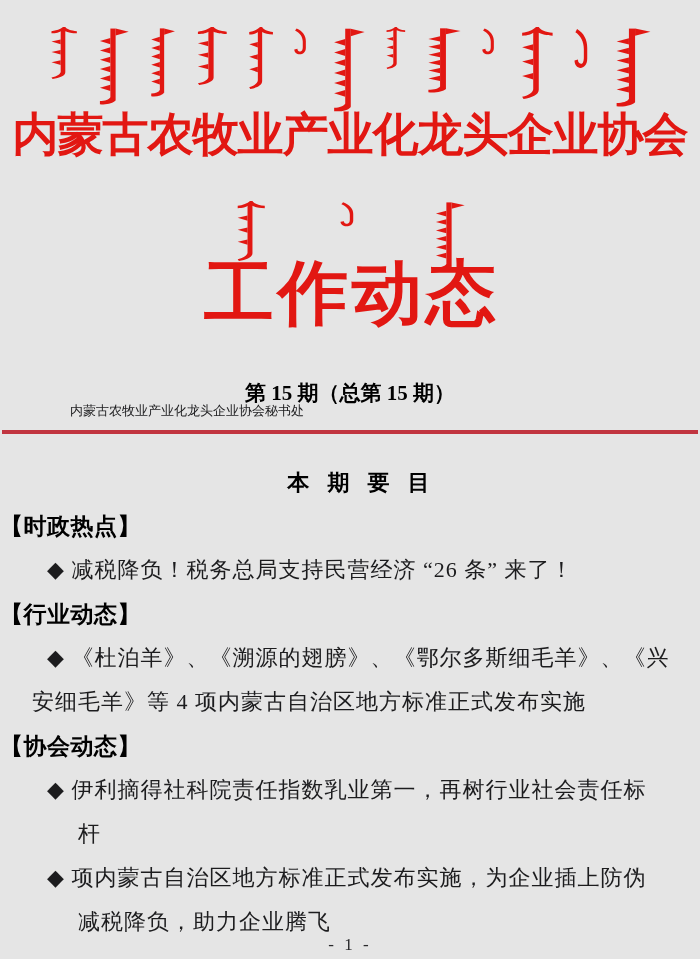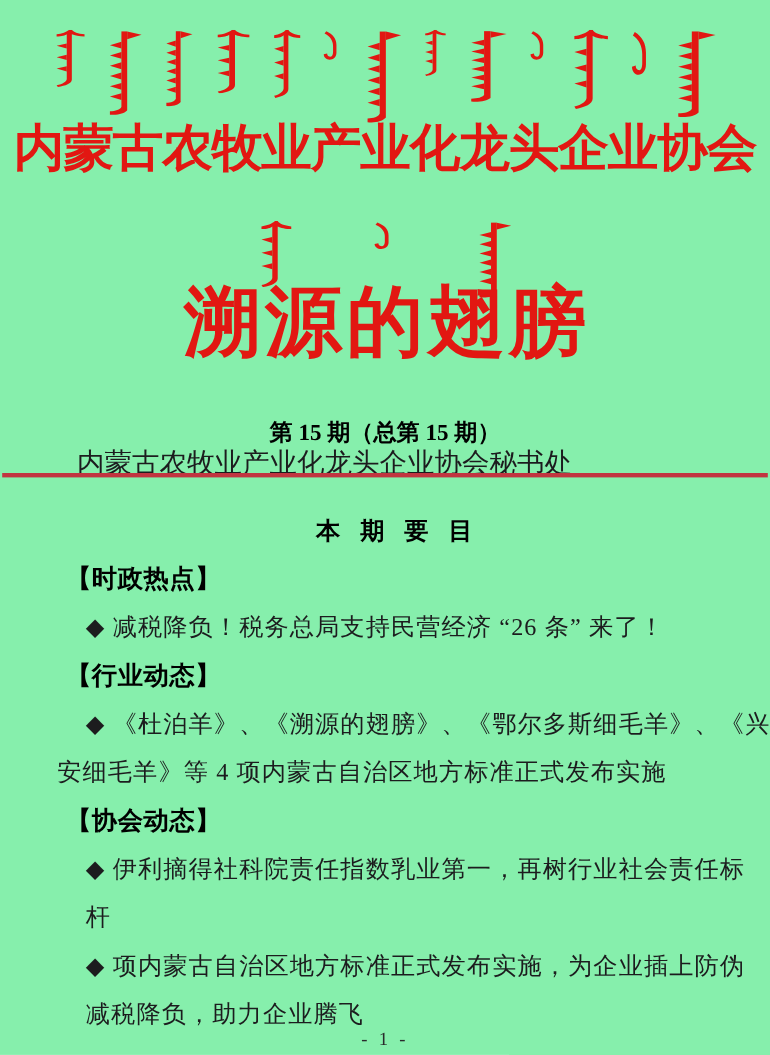--- a/index.html
+++ b/index.html
@@ -4,21 +4,21 @@
 <style>
   :root{
     --red:#e21712;
     --rule:#c13540;
     --ink:#1c1c1e;
   }
   html,body{margin:0;padding:0;background:#ffffff;}
   .page{
     position:relative;
     width:700px;height:959px;
-    background:#86efac;
+    background:#e5e5e5;
     overflow:hidden;
     font-family:"Liberation Serif","DejaVu Serif",serif;
     color:var(--ink);
   }
   
   .mong-row{
     position:absolute;left:0;right:0;
     display:flex;justify-content:center;align-items:flex-start;
   }
   .mong-top{top:27px;gap:18px;height:86px;}
@@ -42,26 +42,25 @@
     white-space:nowrap;
   }
   .issue-line{
     position:absolute;top:341px;left:0;right:0;
     text-align:center;
     font-size:21px;font-weight:700;line-height:30px;
     color:#000;
     margin-top:37px;
   }
   .pub-row{
-    position:absolute;top:410px;left:70px;right:74px;
+    position:absolute;top:398px;left:70px;right:74px;
     display:flex;justify-content:space-between;align-items:baseline;
-    font-size:25px;line-height:26px;
+    font-size:13px;line-height:26px;
     color:var(--ink);
     white-space:nowrap;
-    font-family:Liberation Mono, monospace;
   }
   .red-rule{
     position:absolute;top:430px;left:2px;width:696px;height:4px;
     background:var(--rule);border:0;margin:0;
   }
   
   .toc-title{
     position:absolute;top:467px;left:0;right:0;
     text-align:center;
     font-family:"Liberation Sans","DejaVu Sans",sans-serif;
@@ -74,25 +73,24 @@
     position:absolute;top:504px;left:0;right:0;
   }
   .ln{
     height:44px;line-height:44px;
     font-size:22px;letter-spacing:1px;
     white-space:nowrap;overflow:visible;
   }
   .ln-head{
     font-family:"Liberation Sans","DejaVu Sans",sans-serif;
     font-weight:700;font-size:23px;letter-spacing:0.5px;
-    padding-left:60px;
     color:#000;
   }
-  .pl-a{padding-left:78px;}   
-  .pl-b{padding-left:52px;}   
+  .pl-a{padding-left:47px;}   
+  .pl-b{padding-left:32px;}   
   .pl-c{padding-left:78px;}   
   
   .page-footer{
     position:absolute;top:934px;left:0;right:0;
     text-align:center;
     font-size:17px;line-height:22px;
     color:#2a2a2c;
     letter-spacing:3px;
   }
 </style>
@@ -175,21 +173,21 @@
         <use href="#mg-a"></use>
       </svg>
     <svg class="mw" viewBox="0 0 26 40" preserveAspectRatio="none" width="22" height="26">
         <use href="#mg-c"></use>
       </svg>
     <svg class="mw" viewBox="0 0 26 100" preserveAspectRatio="none" width="34" height="70">
         <use href="#mg-b"></use>
       </svg>
   </div>
 
-  <div class="bulletin-title">溯源的翅膀</div>
+  <div class="bulletin-title">工作动态</div>
 
   <div class="issue-line">第 15 期（总第 15 期）</div>
 
   <div class="pub-row">
     <span>内蒙古农牧业产业化龙头企业协会秘书处</span>
   </div>
 
   <div class="red-rule"></div>
 
   <div class="toc-title">本 期 要 目</div>

